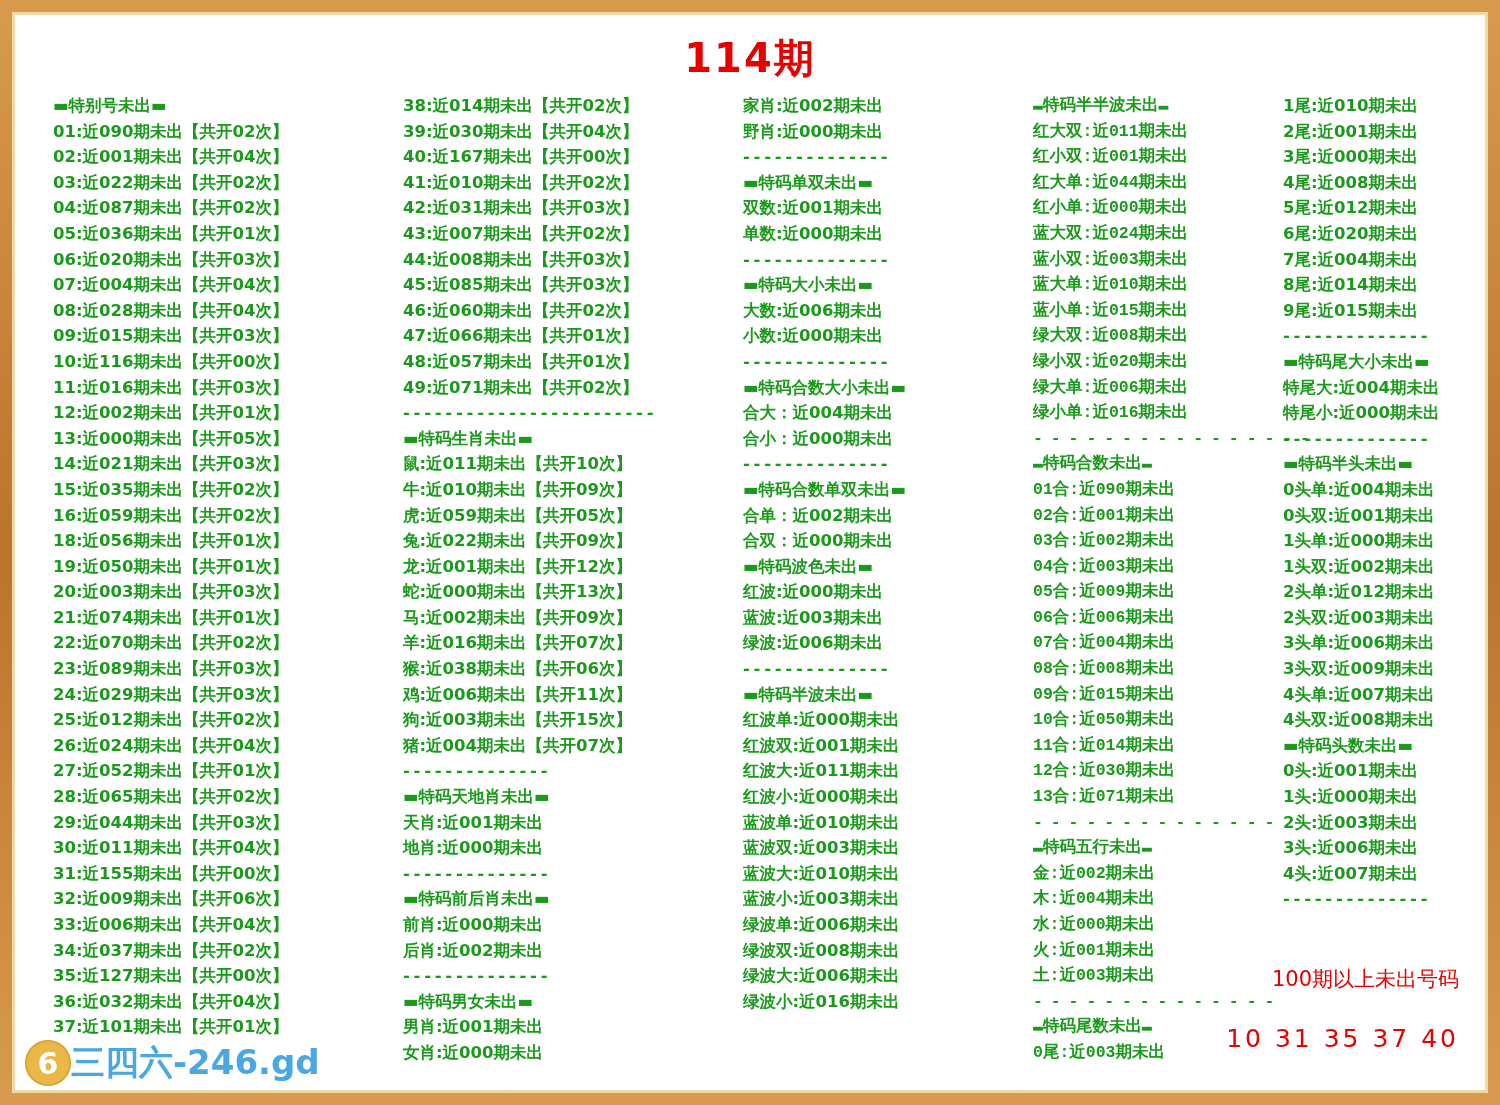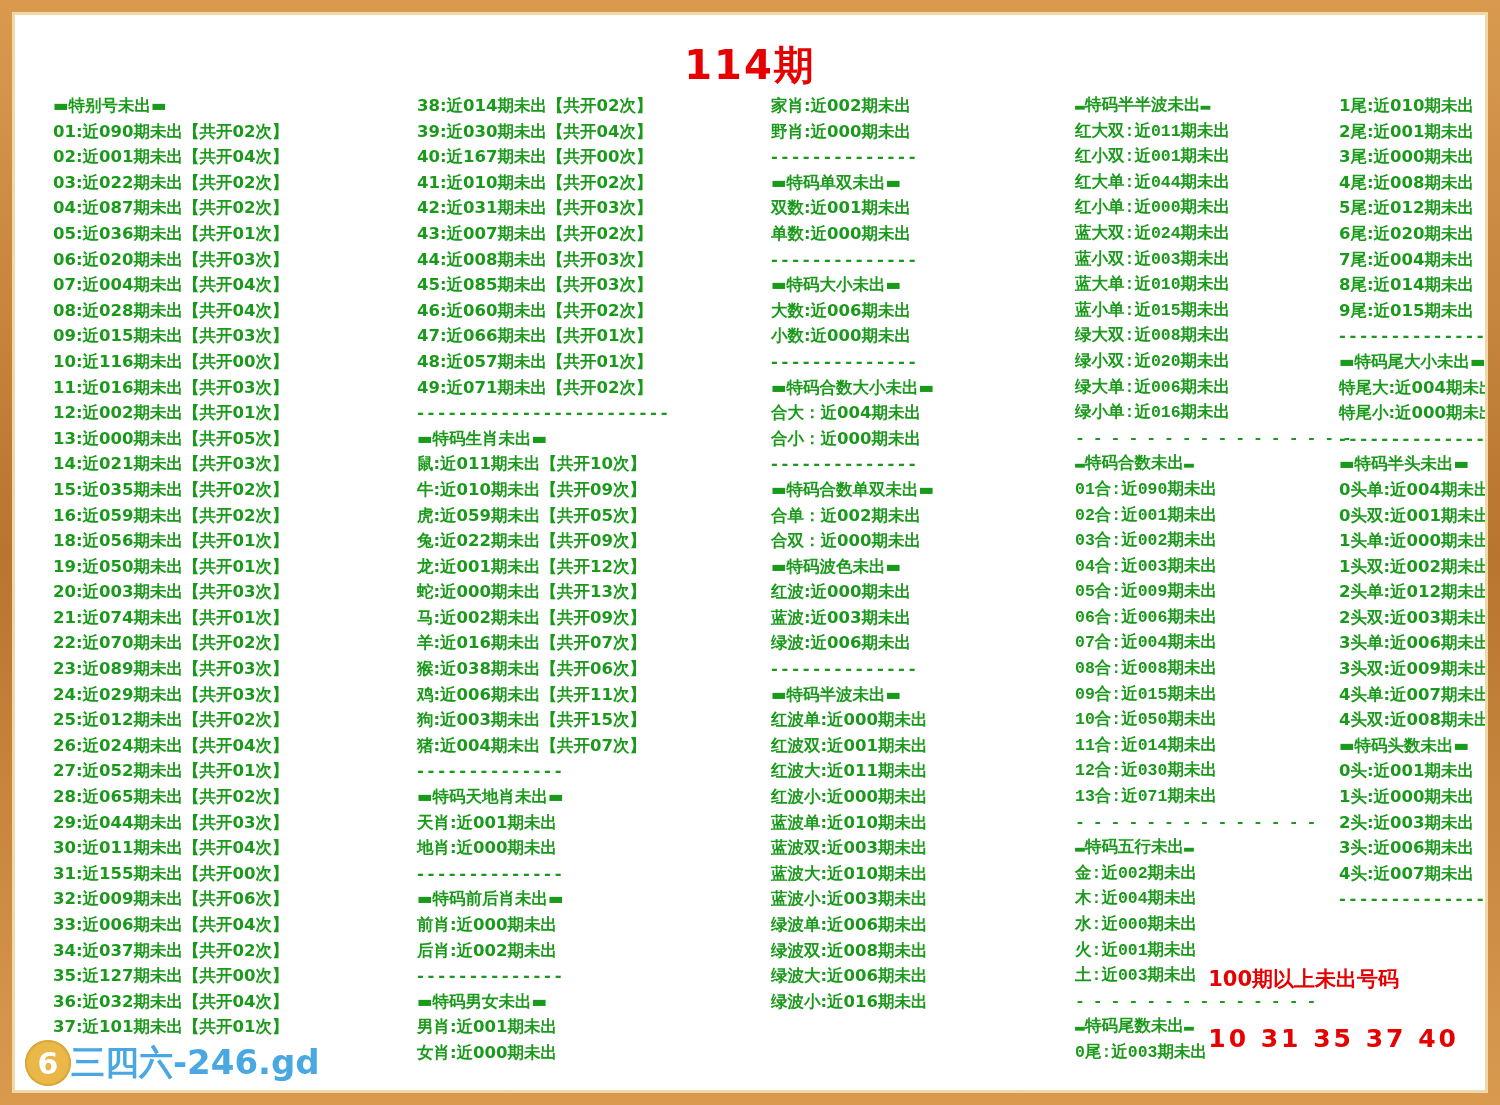--- a/index.html
+++ b/index.html
@@ -21,53 +21,52 @@
     border:3px solid #f0d9a8;
     background:#ffffff;
     position:relative;
     overflow:hidden;
   }
   .title{
     text-align:center;
     color:#e60000;
     font-size:40px;
     font-weight:bold;
-    margin-top:23px;
+    margin-top:16px;
     letter-spacing:2px;
   }
   .columns{
     position:absolute;
     left:0;top:78px;right:0;bottom:0;
     display:flex;
     padding:0 16px;
     box-sizing:border-box;
-    gap:14px;
   }
   .col{
     flex:0 0 auto;
     color:#1a9a1a;
     font-size:16.5px;
     font-weight:bold;
     line-height:25.6px;
     white-space:nowrap;
   }
   .col-1{width:350px;padding-left:22px;}
   .col-2{width:340px;}
   .col-3{width:290px;}
   .col-4{width:250px;font-family:Liberation Mono, monospace;}
   .col-5{width:240px;}
   .hdr{color:#1a9a1a;font-weight:bold;}
   .sep{color:#1a9a1a;font-weight:bold;letter-spacing:-1px;}
   .row{display:block;}
   .footer-box{
     position:absolute;
     right:26px;bottom:34px;
-    text-align:left;
+    text-align:right;
     color:#e60000;
-    font-weight:bold;
+    font-weight:normal;
   }
   .footer-line1{font-size:21px;line-height:30px;}
   .footer-line2{font-size:25px;line-height:34px;letter-spacing:3px;margin-top:28px;}
   .watermark{
     position:absolute;
     left:10px;bottom:4px;
     display:flex;align-items:center;
     opacity:.92;
   }
   .wm-badge{

